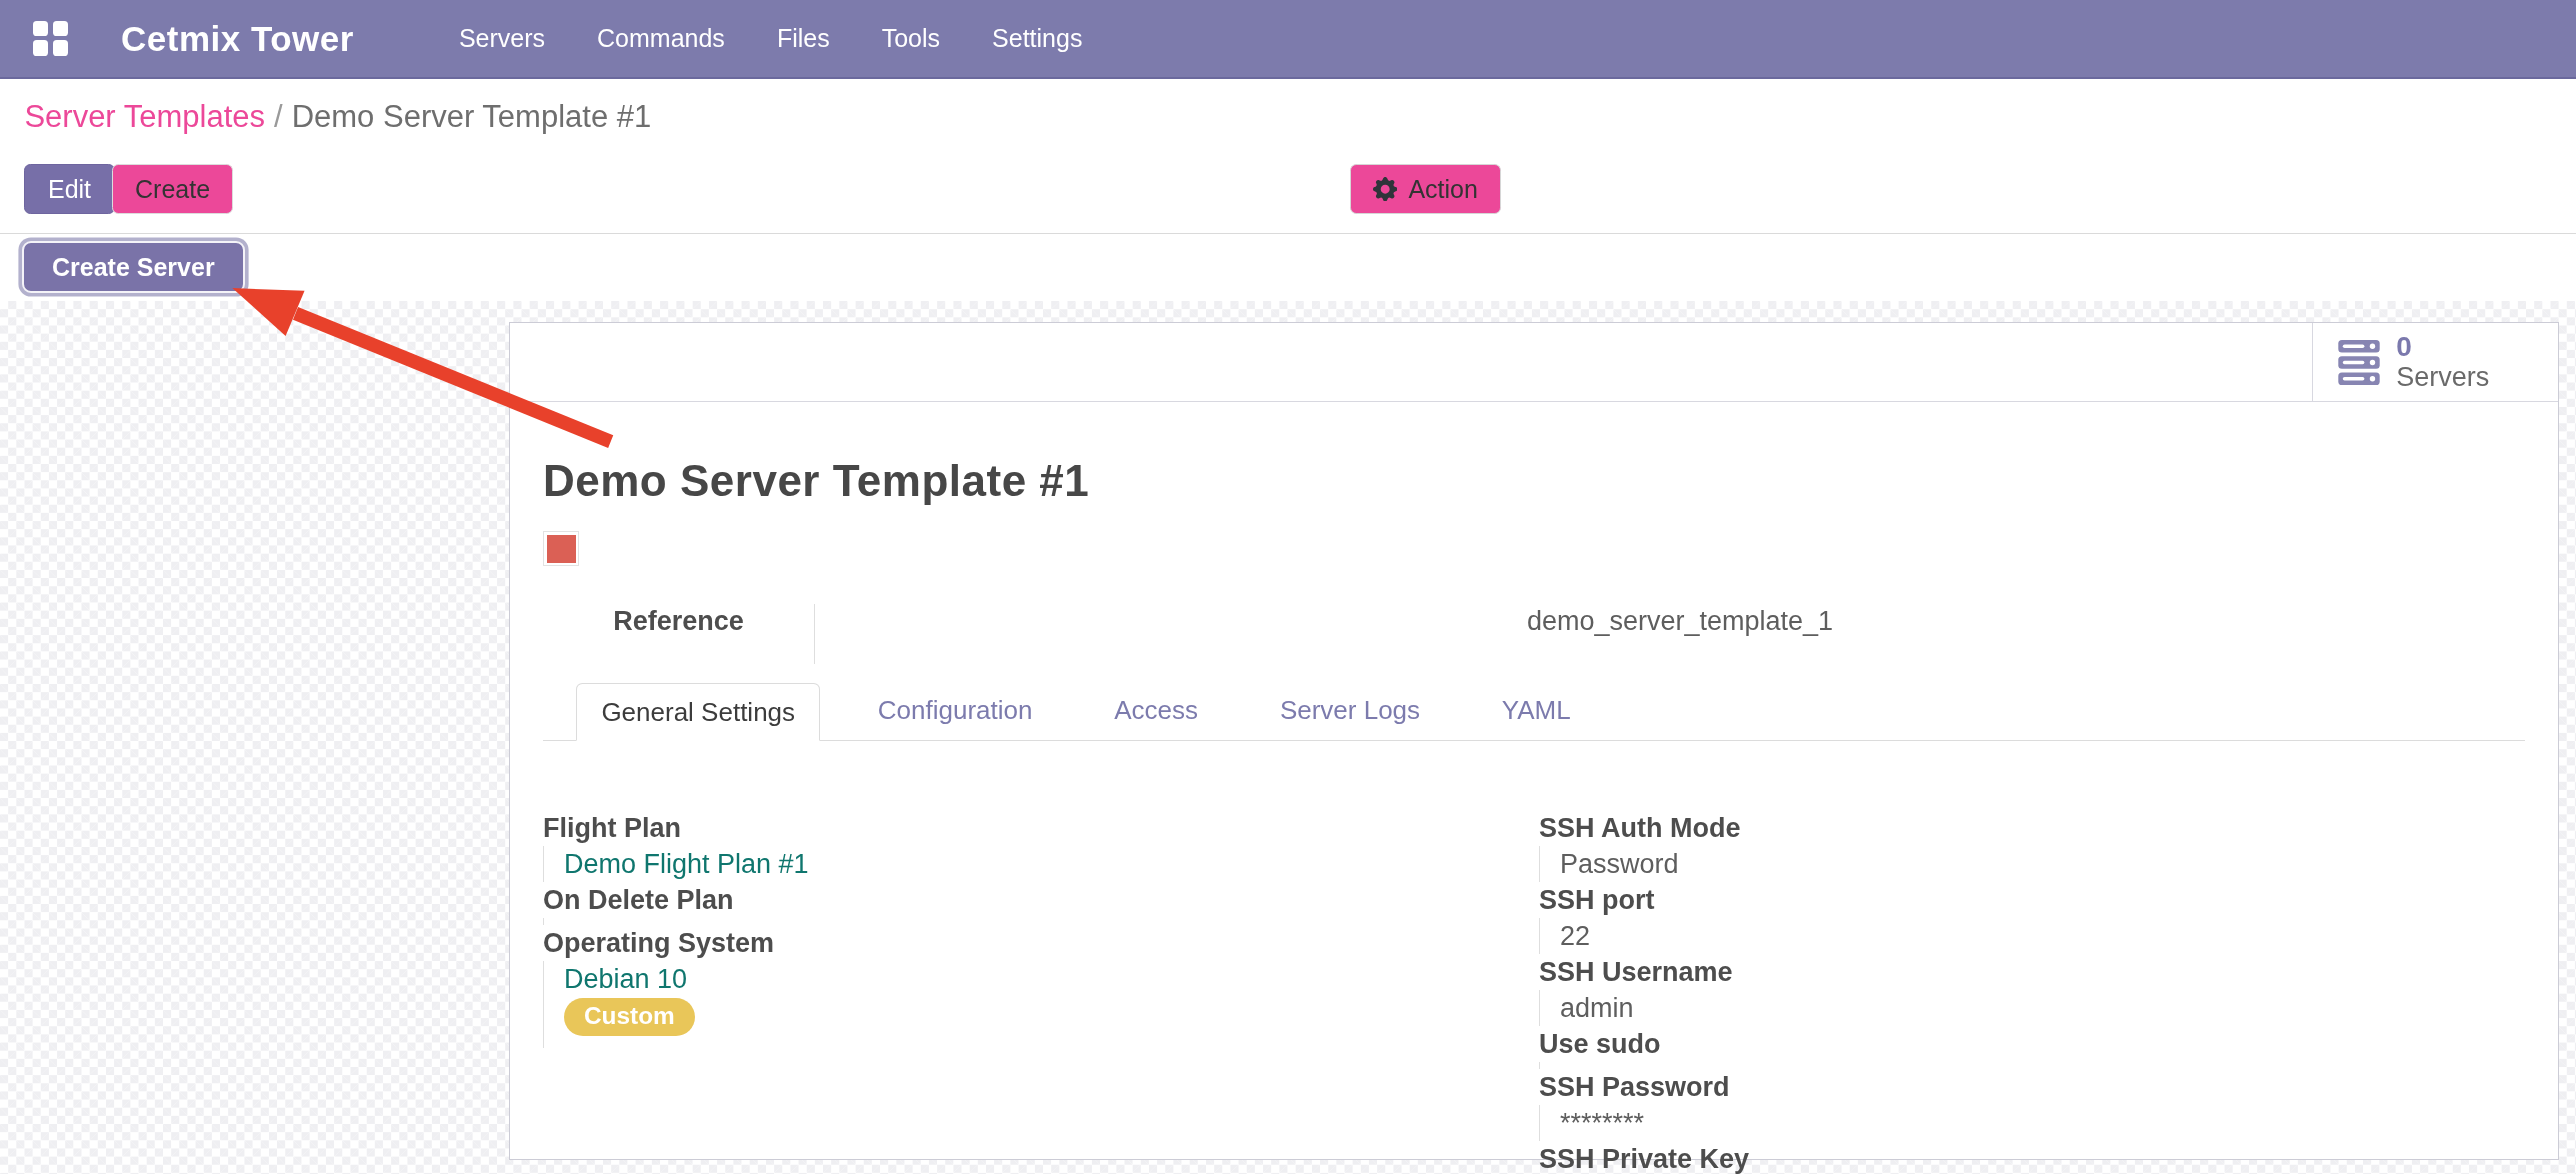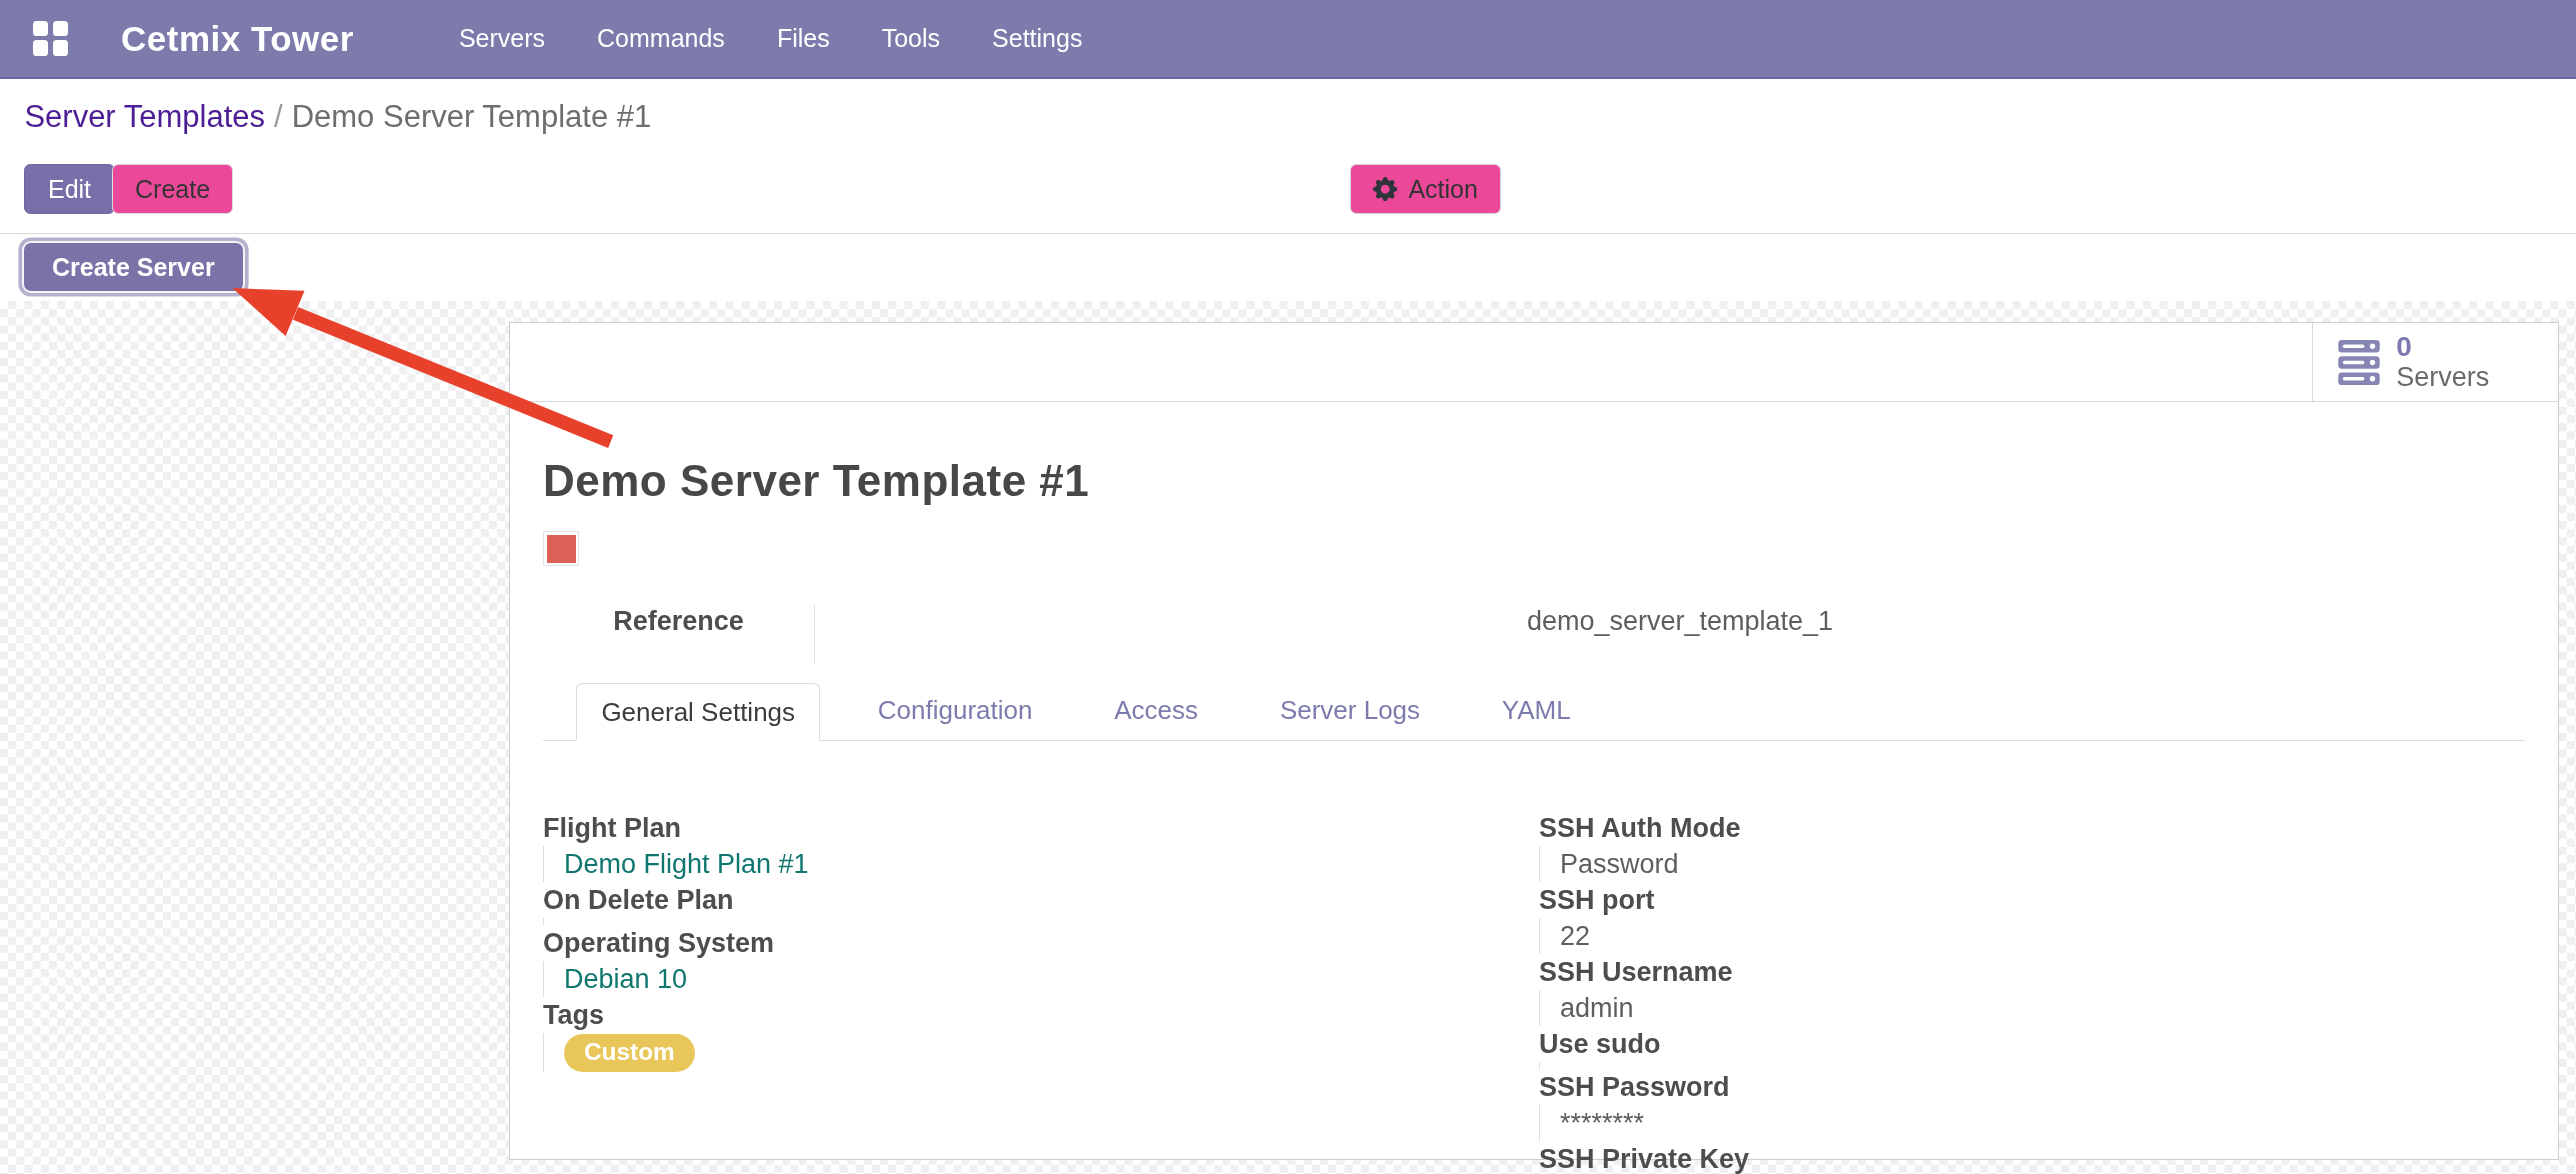--- a/index.html
+++ b/index.html
@@ -21,21 +21,21 @@
   .apps-icon span { background:#ffffff; border-radius:3.6px; }
   .brand { color:#ffffff; font-size:35px; font-weight:bold; margin-left:52px; letter-spacing:0.5px; }
   .nav-items { display:flex; margin-left:105px; gap:52px; }
   .nav-item { color:#ffffff; font-size:25px; cursor:pointer; }
 
   
   .content-header {
     position:absolute; top:79px; left:0; width:2576px; height:221px; background:#ffffff;
   }
   .breadcrumb { position:absolute; left:24.4px; top:20px; font-size:31px; }
-  .breadcrumb .bc-link { color:#4c1d95; cursor:pointer; }
+  .breadcrumb .bc-link { color:#ec4899; cursor:pointer; }
   .breadcrumb .bc-sep { color:#9a9a9a; padding:0 9px; }
   .breadcrumb .bc-current { color:#6e6e6e; }
 
   .btn { display:inline-flex; align-items:center; justify-content:center;
          font-size:25px; border-radius:6.3px; cursor:pointer; height:50px; }
   .btn-primary { background:#776fa8; color:#fff; border:0.9px solid #6e659f; padding:0 22.6px; }
   .btn-default { background:#ec4899; color:#333; border:1.8px solid #dcdcdc; padding:0 22px; }
   .edit-btn   { position:absolute; left:24.4px; top:85px; }
   .create-btn { position:absolute; left:112px; top:85px; }
   .action-btn { position:absolute; left:1350px; top:85px; gap:11px; border-color:#d6d6d6; }
@@ -222,21 +222,20 @@
             <div class="flabel">On Delete Plan</div>
             <div class="fvalue"></div>
           </div>
           <div class="frow">
             <div class="flabel">Operating System</div>
             <div class="fvalue">
               <span class="link-val">Debian 10</span>
             </div>
           </div>
           <div class="frow" style="min-height:51px;">
-            <div class="flabel">Tags</div>
             <div class="fvalue">
               <span class="tag-badge">Custom</span>
             </div>
           </div>
         </div>
 
         <div class="fcol-right">
           <div class="frow">
             <div class="flabel">SSH Auth Mode</div>
             <div class="fvalue">Password</div>

